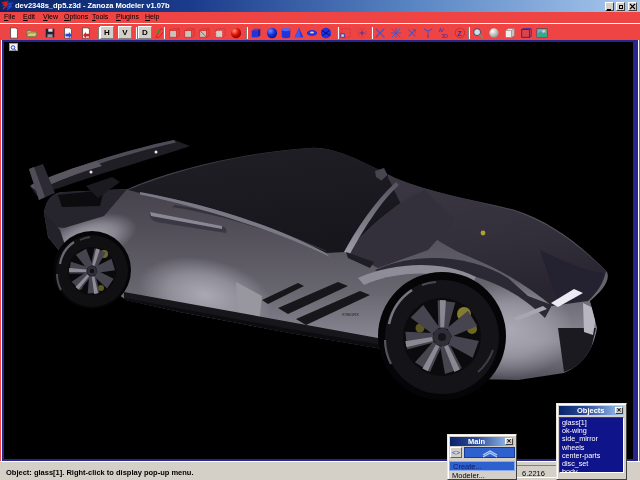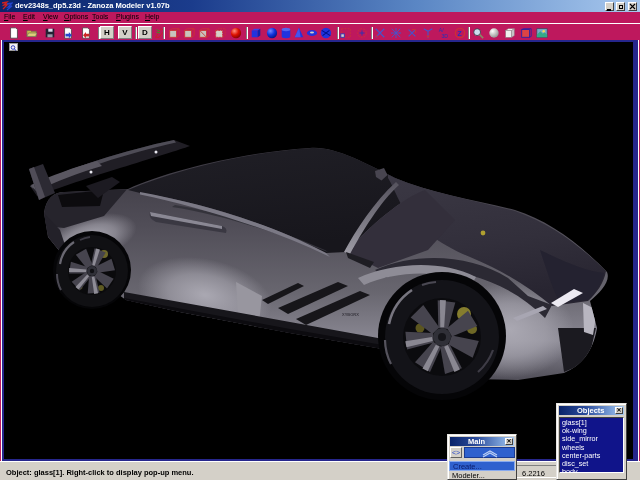--- a/index.html
+++ b/index.html
@@ -1,18 +1,18 @@
 <!DOCTYPE html>
 <html><head>
 <meta charset="utf-8">
 <style>
   html,body{margin:0;padding:0;width:640px;height:480px;overflow:hidden;
     font-family:"Liberation Sans",sans-serif;}
   *{box-sizing:border-box;}
-  #win{position:relative;width:640px;height:480px;background:#be185d;}
+  #win{position:relative;width:640px;height:480px;background:#ef4444;}
   
   #title{position:absolute;left:0;top:0;width:640px;height:12px;
     background:linear-gradient(to right,#0a246a 0%,#1b3c8c 30%,#5a86c4 65%,#a8c8ee 100%);
     color:#fff;font-weight:bold;font-size:7.6px;line-height:12px;}
   #title .txt{position:absolute;left:15px;top:0px;letter-spacing:-0.05px;}
   #tlogo{position:absolute;left:2px;top:1px;width:11px;height:10px;}
   .wbtn{position:absolute;top:2px;width:9px;height:9px;background:#d4d0c8;
     border:1px solid;border-color:#fff #404040 #404040 #fff;}
   .wbtn i{position:absolute;}
   

